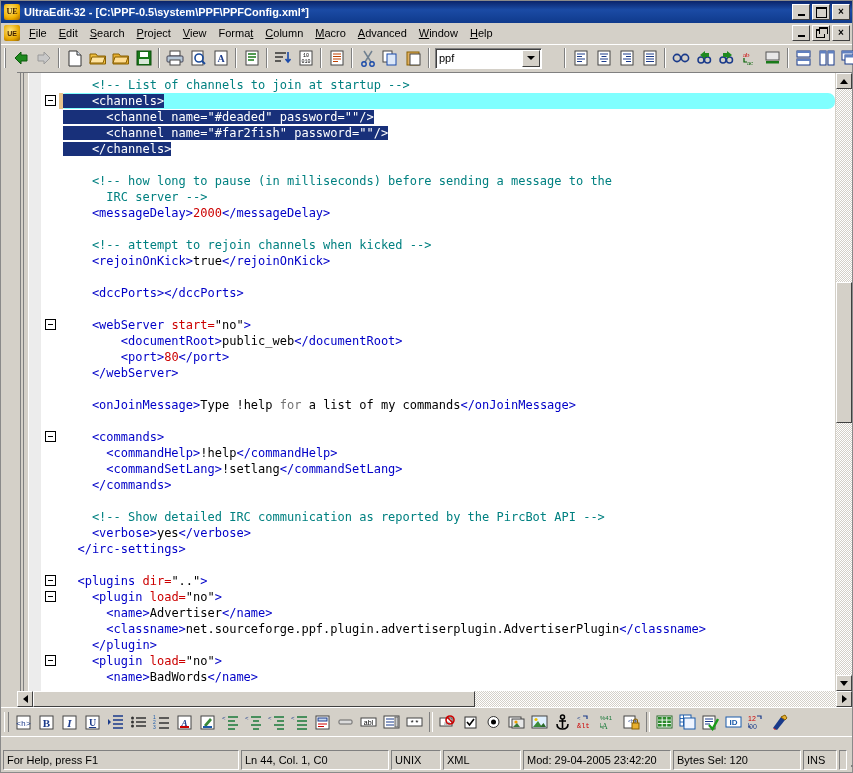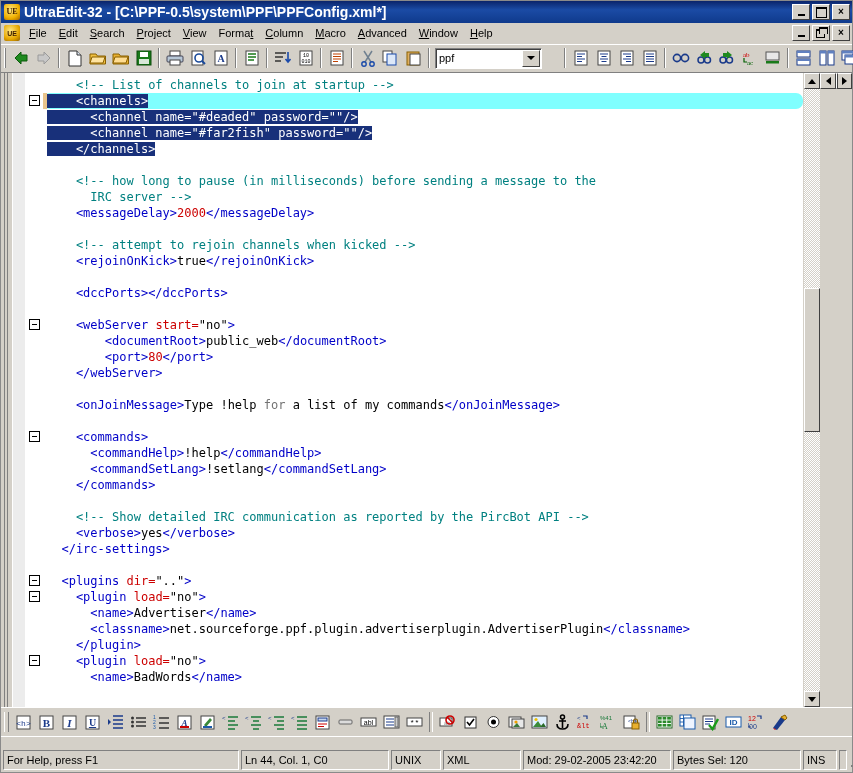--- a/index.html
+++ b/index.html
@@ -35,21 +35,21 @@
     width: 16px; height: 16px;
     margin-right: 4px;
     border-radius: 2px;
     background: radial-gradient(circle at 40% 35%, #ffe680 0%, #f0b000 60%, #a06000 100%);
     display: flex; align-items: center; justify-content: center;
     font-size: 8px; font-weight: bold; color: #402000;
     font-family: "Liberation Serif", serif;
     line-height: 1;
   }
   .title-text {
-    color: #ffffff; font-size: 14px; font-weight: bold;
+    color: #ffffff; font-size: 11px; font-weight: bold;
     white-space: nowrap; overflow: hidden;
     flex: 1 1 auto;
   }
   .winbtns { display: flex; gap: 2px; align-items: center; }
   .winbtn {
     width: 16px; height: 14px;
     background: #d4d0c8;
     border: 1px solid;
     border-color: #ffffff #404040 #404040 #ffffff;
     display: flex; align-items: center; justify-content: center;
@@ -147,23 +147,24 @@
     flex: 1 1 auto;
     position: relative;
     background: #d4d0c8;
     display: flex;
     min-height: 0;
     padding: 1px 0 0 0;
   }
   .editor-frame {
     flex: 1 1 auto;
     display: flex;
-    flex-direction: row;
+    flex-direction: column;
     min-height: 0;
     border-top: 1px solid #808080;
+    margin-left: 16px;
   }
   .editor-body {
     flex: 1 1 auto;
     display: flex;
     min-height: 0;
     background: #ffffff;
     position: relative;
     overflow: hidden;
   }
   .left-rail {
@@ -946,21 +947,21 @@
           <path d="M2 14 L5 15 L4 16 Z" fill="#c00"></path>
         </svg>
     </div>
   </div>
 
   <div class="statusbar">
     <div class="sb-pane sb-help">For Help, press F1</div>
     <div class="sb-pane sb-pos">Ln 44, Col. 1, C0</div>
     <div class="sb-pane sb-eol">UNIX</div>
     <div class="sb-pane sb-lang">XML</div>
-    <div class="sb-pane sb-mod">Mod: 29-02-2005 23:42:20</div>
+    <div class="sb-pane sb-mod">Mod: 29-04-2005 23:42:20</div>
     <div class="sb-pane sb-bytes">Bytes Sel: 120</div>
     <div class="sb-pane sb-ins">INS</div>
     <div class="sb-pane sb-pad"></div>
     <div class="sb-grip">
         <i></i>
       </div>
   </div>
 
 </div>
 

